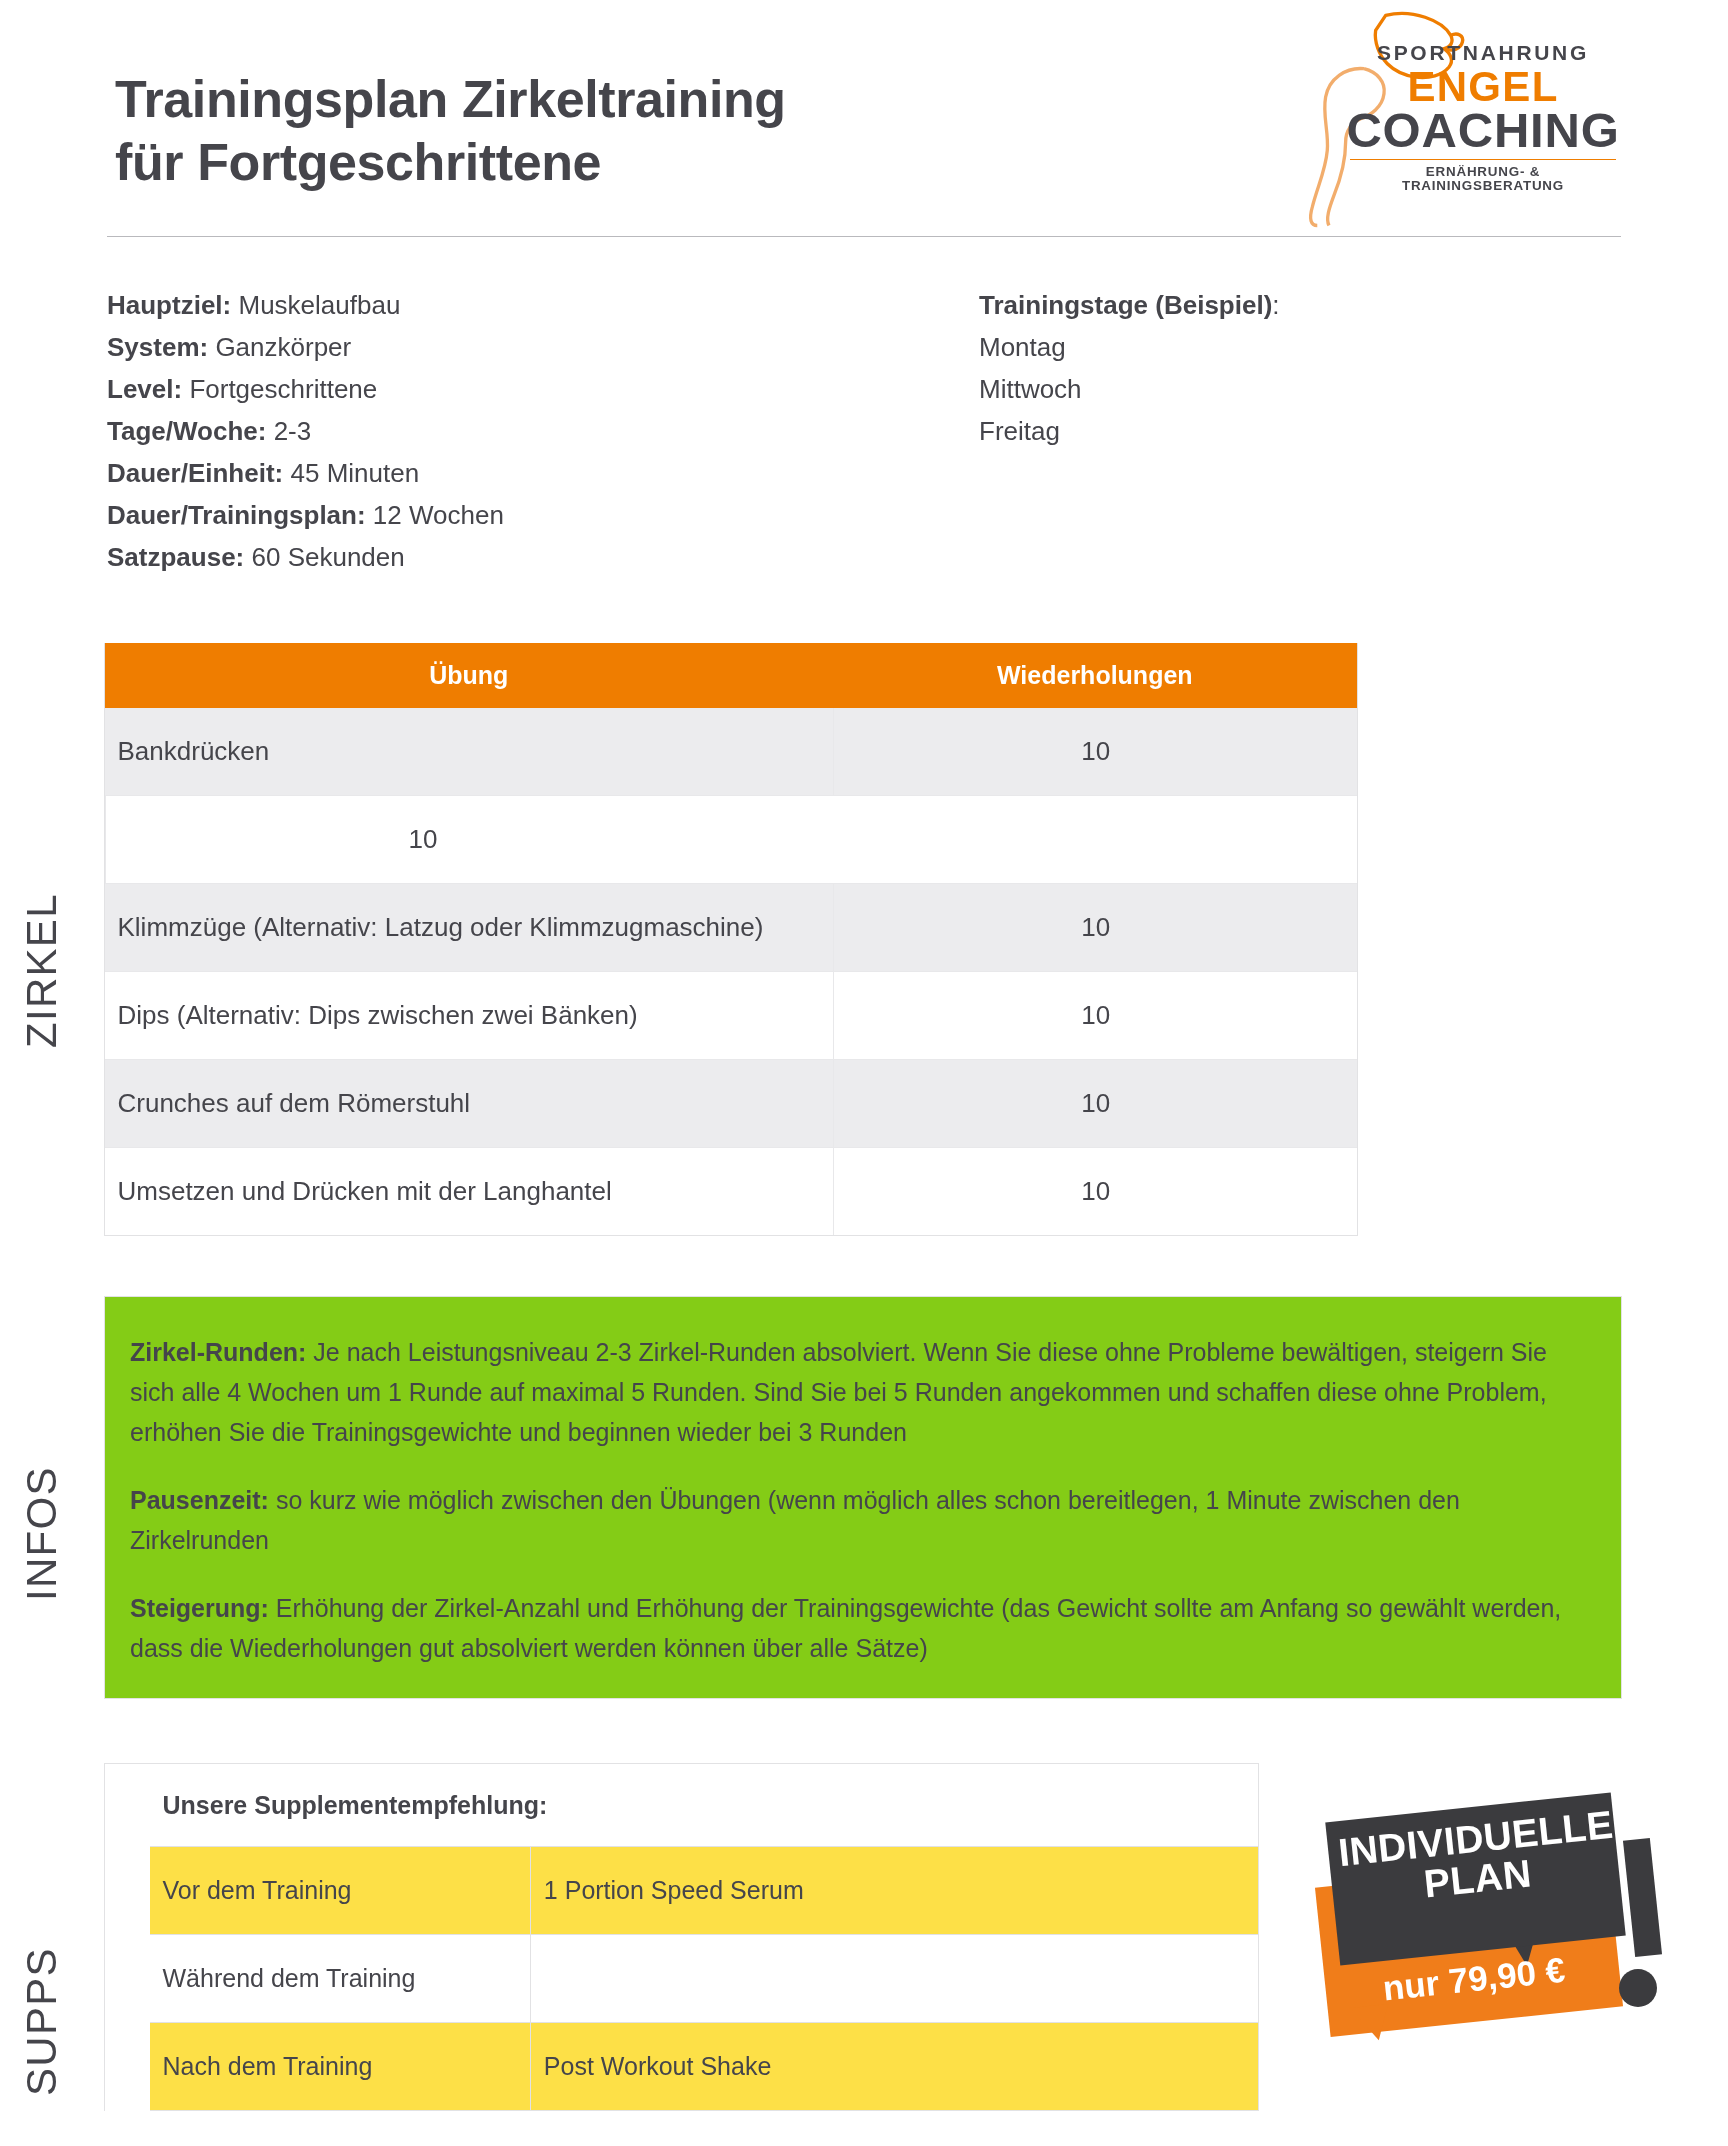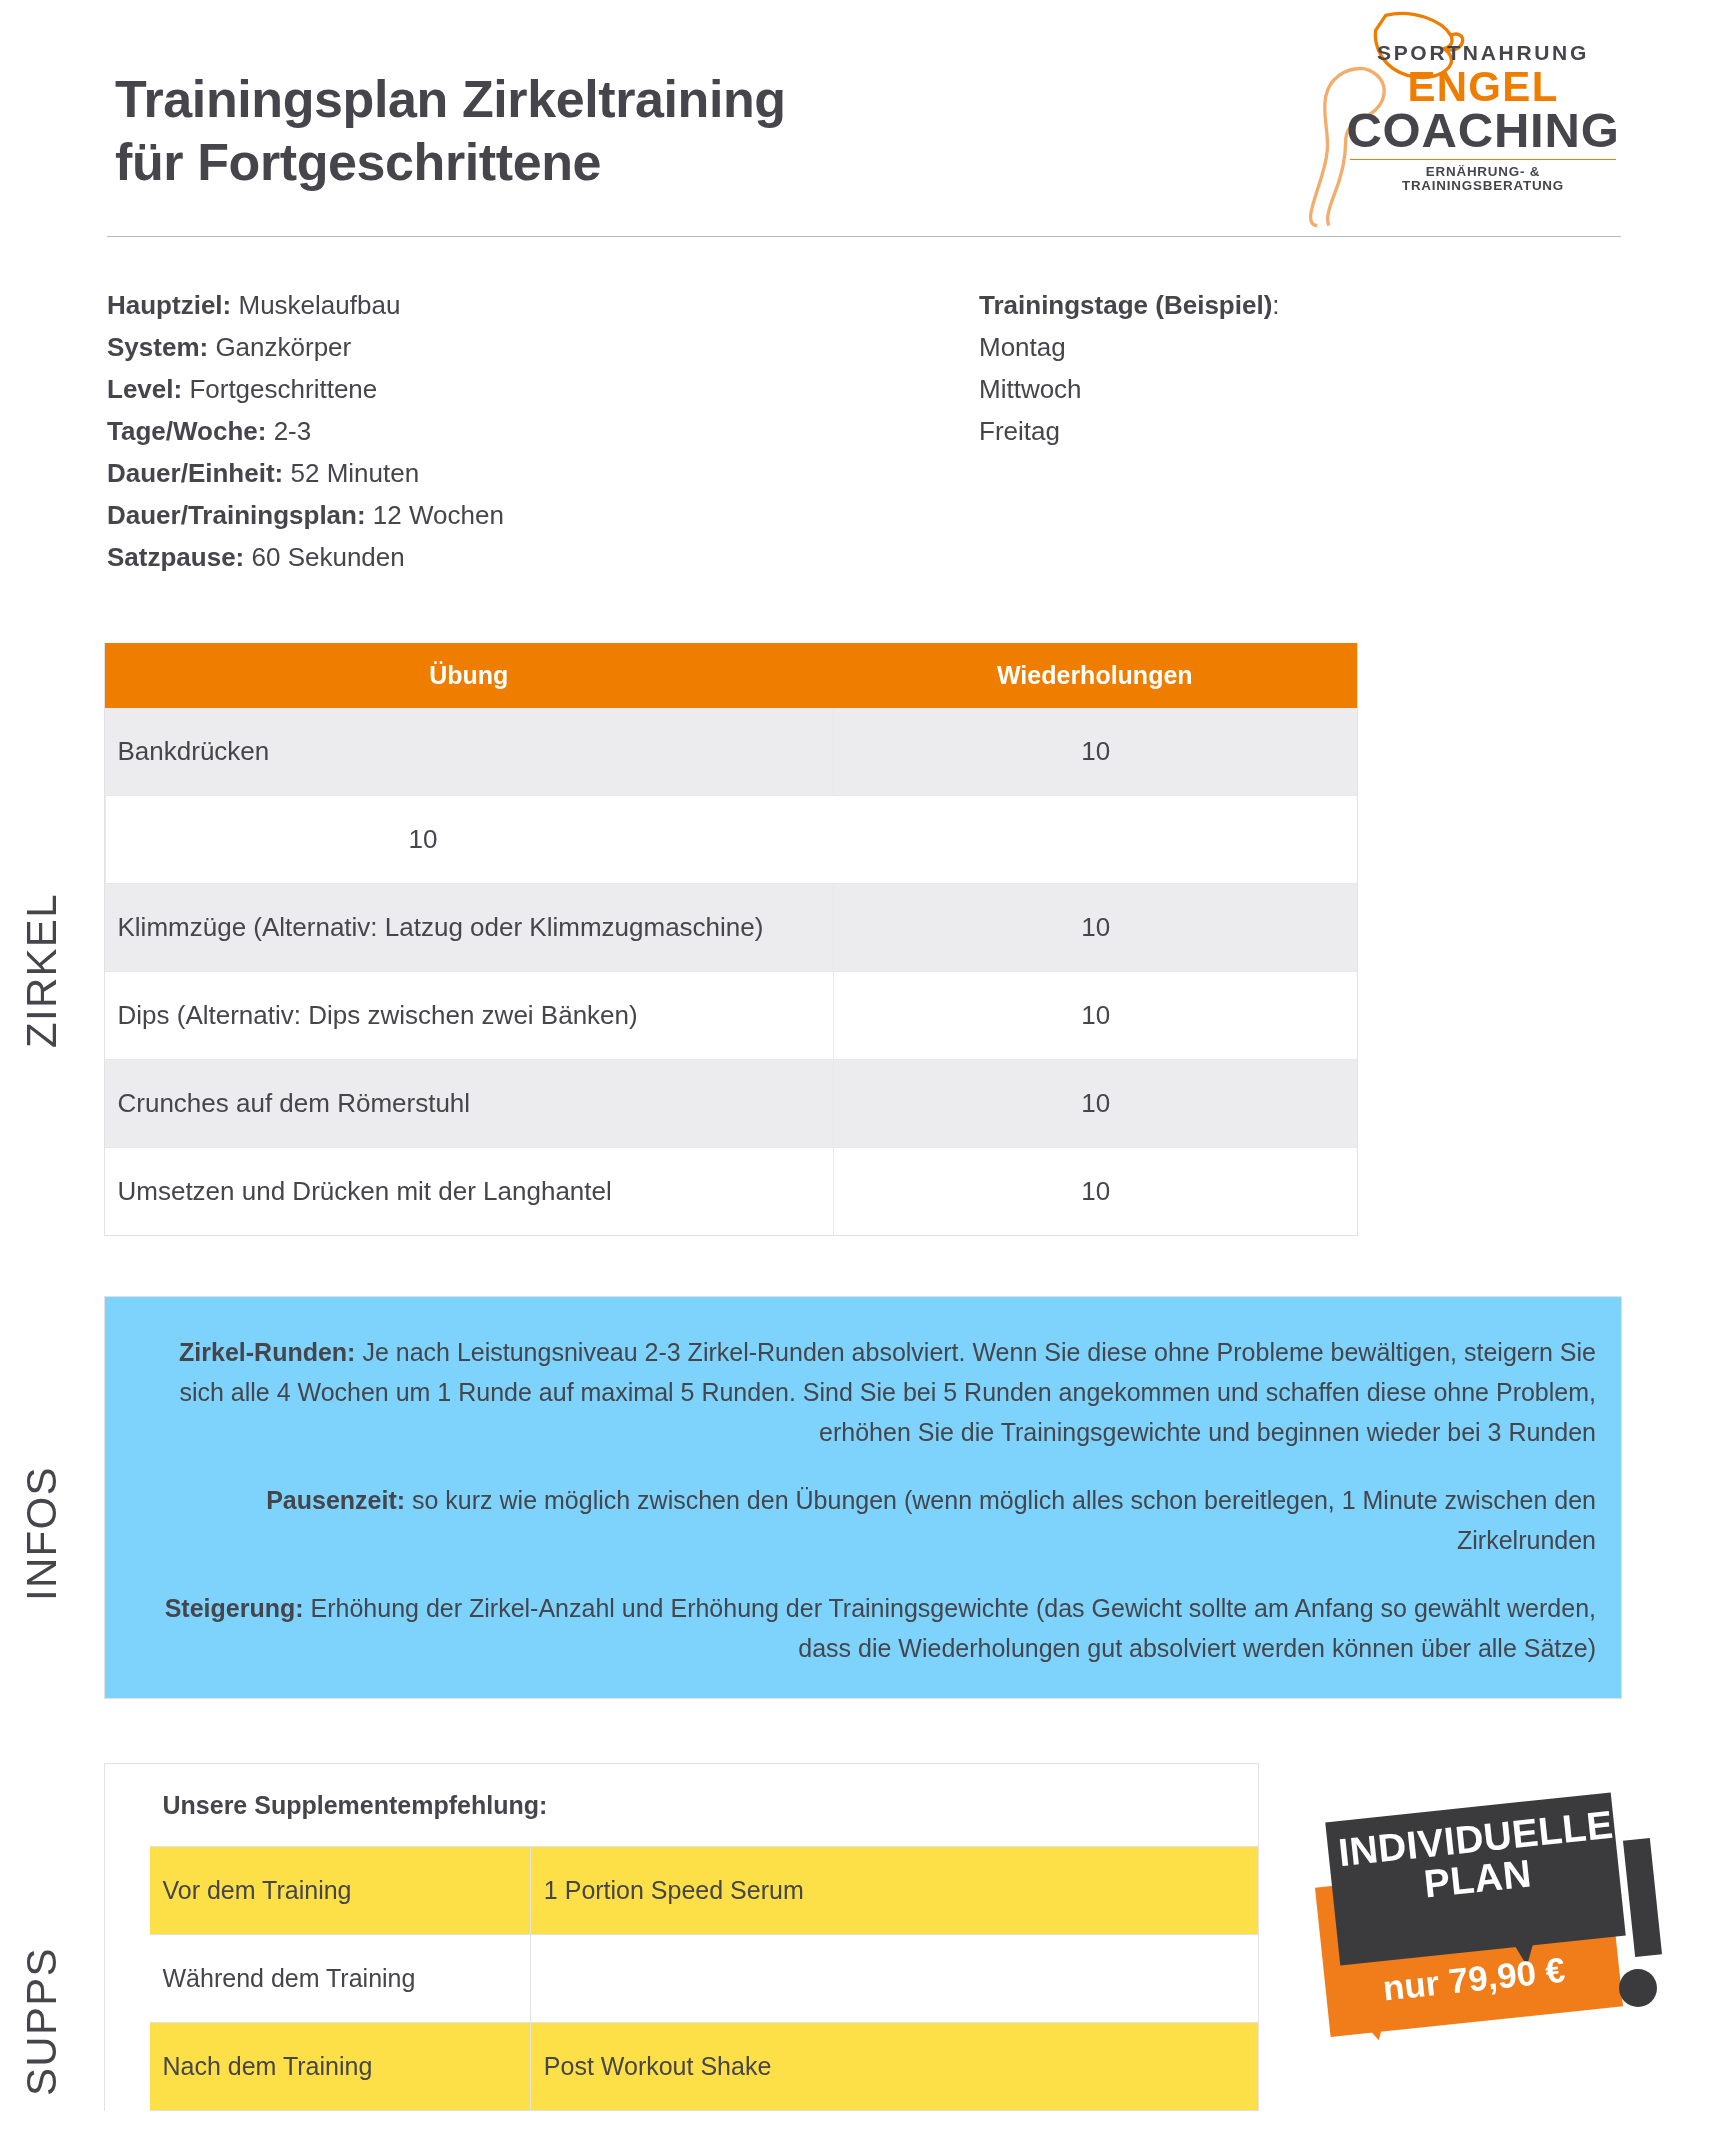--- a/index.html
+++ b/index.html
@@ -206,23 +206,22 @@
   }
 
   
   .infos-box {
     position: absolute;
     left: 104px;
     top: 1296px;
     width: 1518px;
     border: 0.8px solid #e2e2e4;
     box-sizing: border-box;
-    background: #7dd3fc;
+    background: #84cc16;
     padding: 35px 25px 30px 25px;
-    text-align: right;
   }
   .infos-p {
     font-size: 25px;
     line-height: 40px;
     color: #45454b;
     margin: 0 0 28px 0;
   }
   .infos-p:last-child { margin-bottom: 0; }
   .infos-p b { font-weight: bold; }
 
@@ -412,21 +411,21 @@
       <div class="meta-line">
         <b>Level:</b>
         <span>Fortgeschrittene</span>
       </div>
       <div class="meta-line">
         <b>Tage/Woche:</b>
         <span>2-3</span>
       </div>
       <div class="meta-line">
         <b>Dauer/Einheit:</b>
-        <span>52 Minuten</span>
+        <span>45 Minuten</span>
       </div>
       <div class="meta-line">
         <b>Dauer/Trainingsplan:</b>
         <span>12 Wochen</span>
       </div>
       <div class="meta-line">
         <b>Satzpause:</b>
         <span>60 Sekunden</span>
       </div>
     </div>

